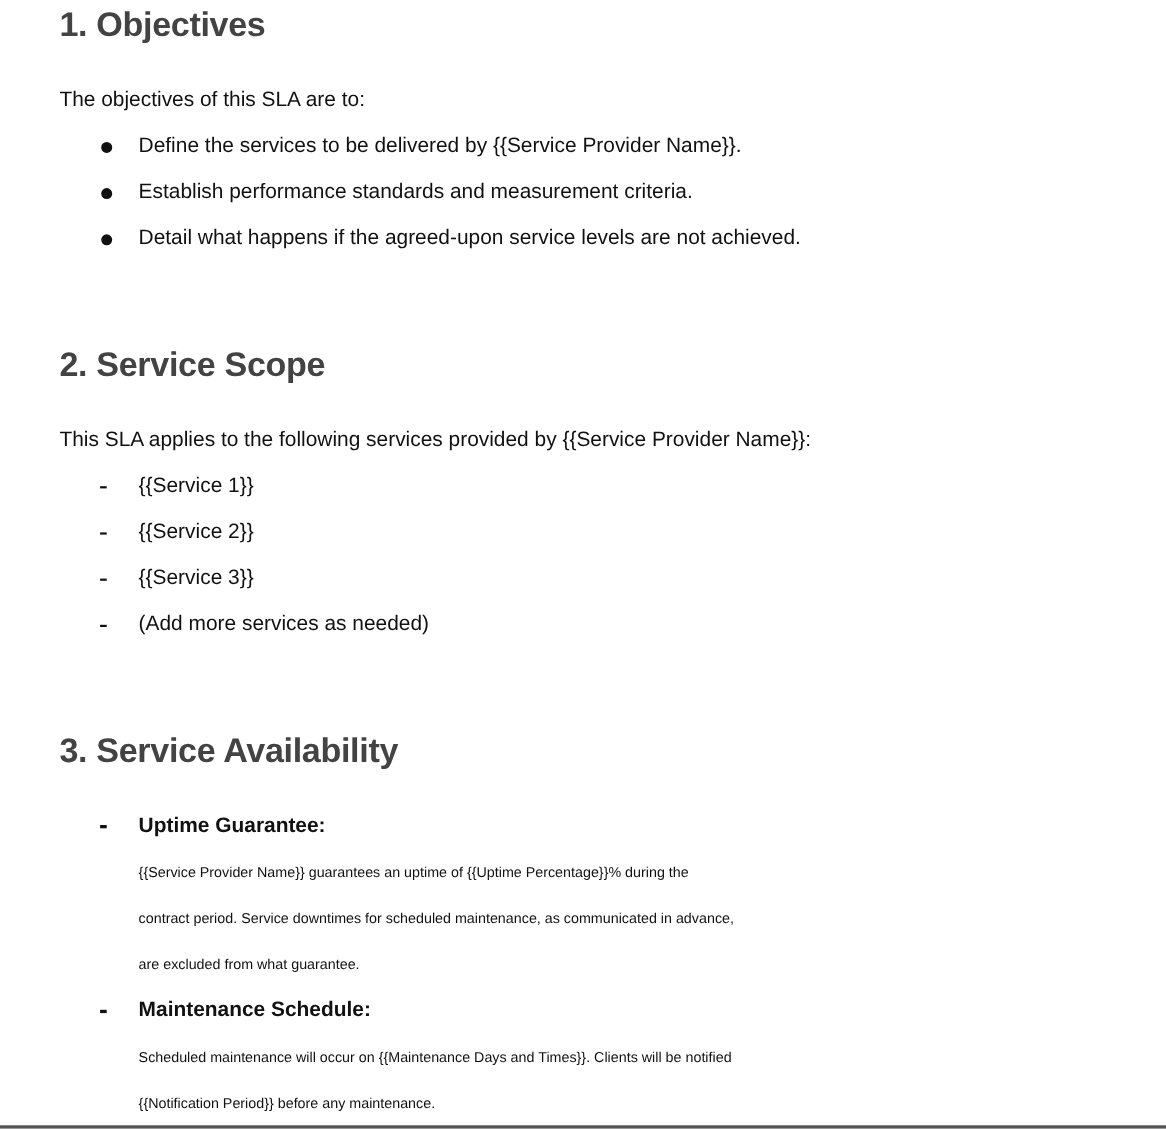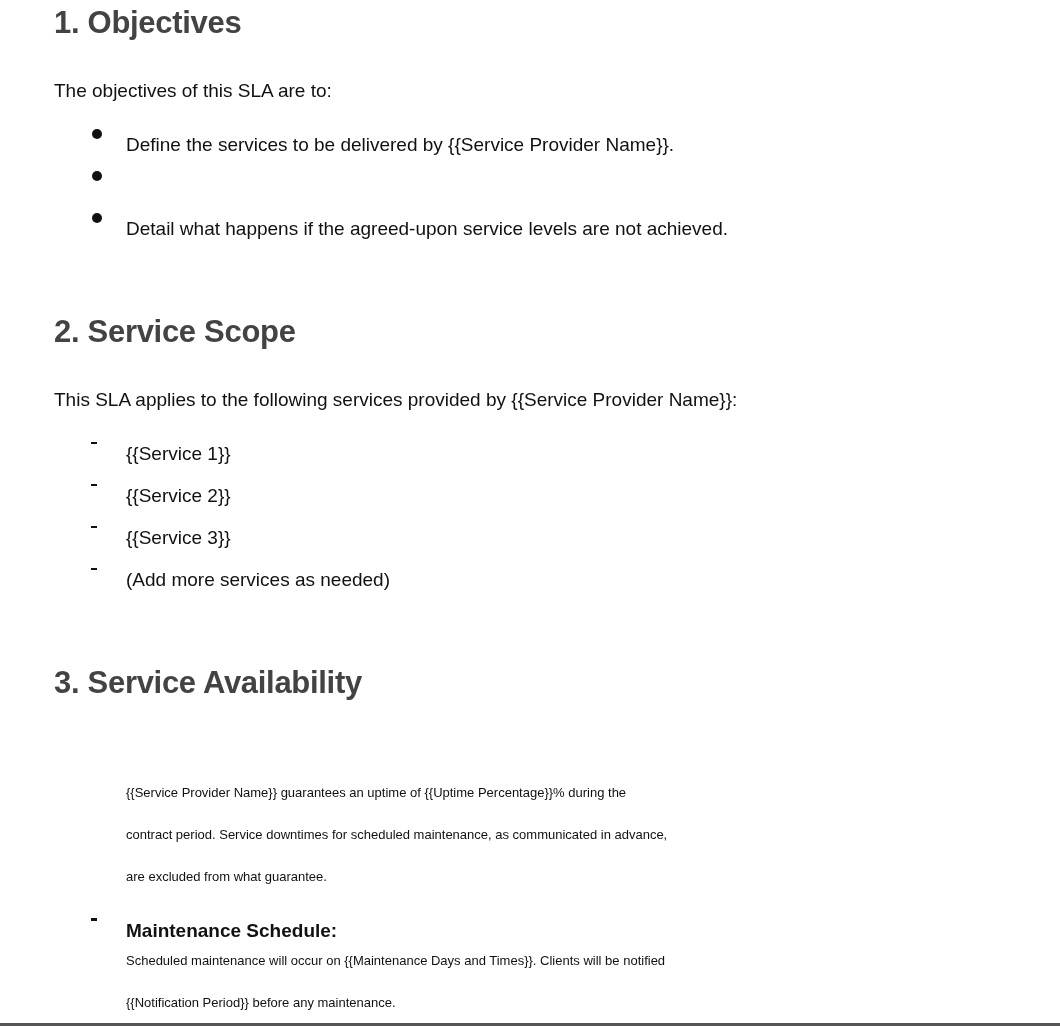--- a/index.html
+++ b/index.html
@@ -74,21 +74,20 @@
       height: 2px;
       background: #111;
     }
     .li .dash.bold {
       height: 3px;
       top: 11px;
     }
     .li .text {
       position: absolute;
       left: 126px;
-      margin-top: 12px;
     }
     .bold-label {
       font-weight: bold;
     }
     .cont {
       position: absolute;
       left: 126px;
       font-size: 13px;
       line-height: 24px;
       white-space: nowrap;
@@ -102,20 +101,21 @@
 
   <h2 class="h" style="top:5px;">1. Objectives</h2>
   <p class="p" style="top:79px;">The objectives of this SLA are to:</p>
 
   <div class="li" style="top:121px;">
     <span class="dot"></span>
     <span class="text">Define the services to be delivered by {{Service Provider Name}}.</span>
   </div>
   <div class="li" style="top:163px;">
     <span class="dot"></span>
+    <span class="text">Establish performance standards and measurement criteria.</span>
   </div>
   <div class="li" style="top:205px;">
     <span class="dot"></span>
     <span class="text">Detail what happens if the agreed-upon service levels are not achieved.</span>
   </div>
 
   <h2 class="h" style="top:314px;">2. Service Scope</h2>
   <p class="p" style="top:388px;">This SLA applies to the following services provided by {{Service Provider Name}}:</p>
 
   <div class="li" style="top:430px;">
@@ -130,20 +130,24 @@
     <span class="dash"></span>
     <span class="text">{{Service 3}}</span>
   </div>
   <div class="li" style="top:556px;">
     <span class="dash"></span>
     <span class="text">(Add more services as needed)</span>
   </div>
 
   <h2 class="h" style="top:665px;text-align:center;">3. Service Availability</h2>
 
+  <div class="li" style="top:739px;">
+    <span class="dash bold"></span>
+    <span class="text bold-label">Uptime Guarantee:</span>
+  </div>
   <div class="cont" style="top:781px;">{{Service Provider Name}} guarantees an uptime of {{Uptime Percentage}}% during the</div>
   <div class="cont" style="top:823px;">contract period. Service downtimes for scheduled maintenance, as communicated in advance,</div>
   <div class="cont" style="top:865px;">are excluded from what guarantee.</div>
 
   <div class="li" style="top:907px;">
     <span class="dash bold"></span>
     <span class="text bold-label">Maintenance Schedule:</span>
   </div>
   <div class="cont" style="top:949px;">Scheduled maintenance will occur on {{Maintenance Days and Times}}. Clients will be notified</div>
   <div class="cont" style="top:991px;">{{Notification Period}} before any maintenance.</div>

